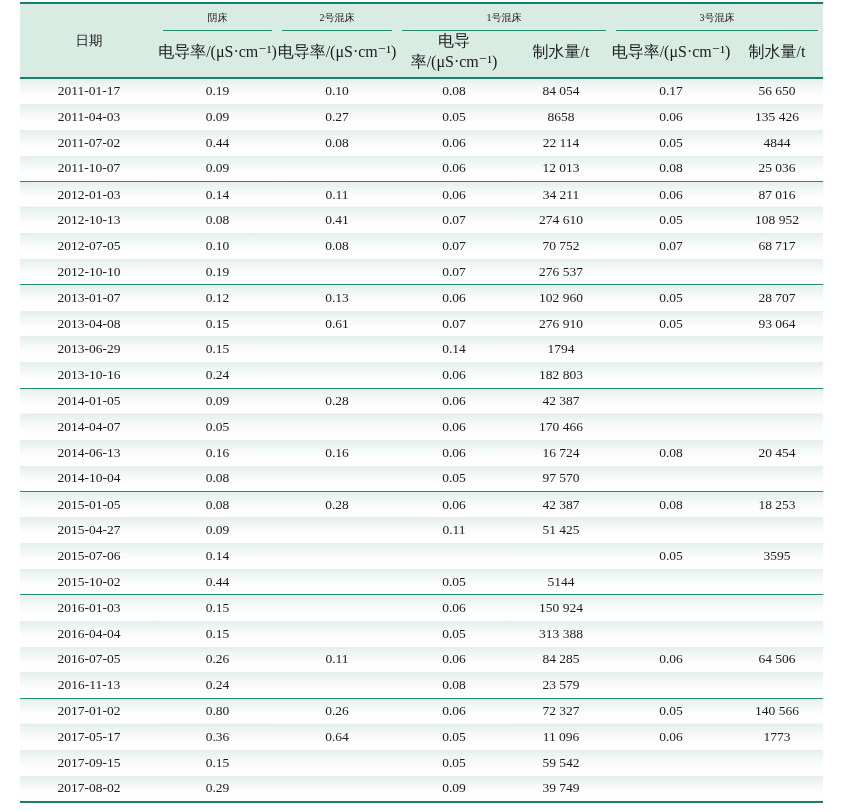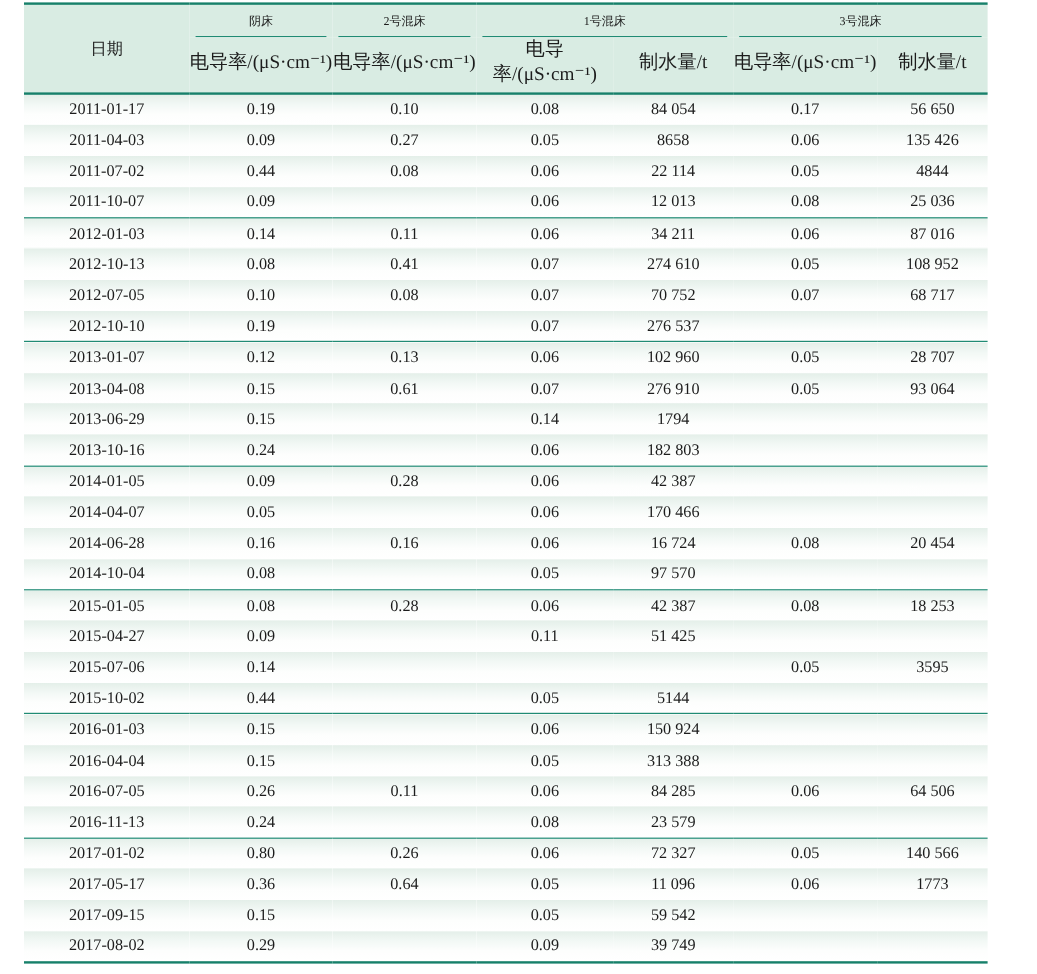--- a/index.html
+++ b/index.html
@@ -224,21 +224,21 @@
           <tr>
             <td>2014-04-07</td>
             <td>0.05</td>
             <td></td>
             <td>0.06</td>
             <td>170 466</td>
             <td></td>
             <td></td>
           </tr>
           <tr>
-            <td>2014-06-28</td>
+            <td>2014-06-13</td>
             <td>0.16</td>
             <td>0.16</td>
             <td>0.06</td>
             <td>16 724</td>
             <td>0.08</td>
             <td>20 454</td>
           </tr>
           <tr>
             <td>2014-10-04</td>
             <td>0.08</td>

